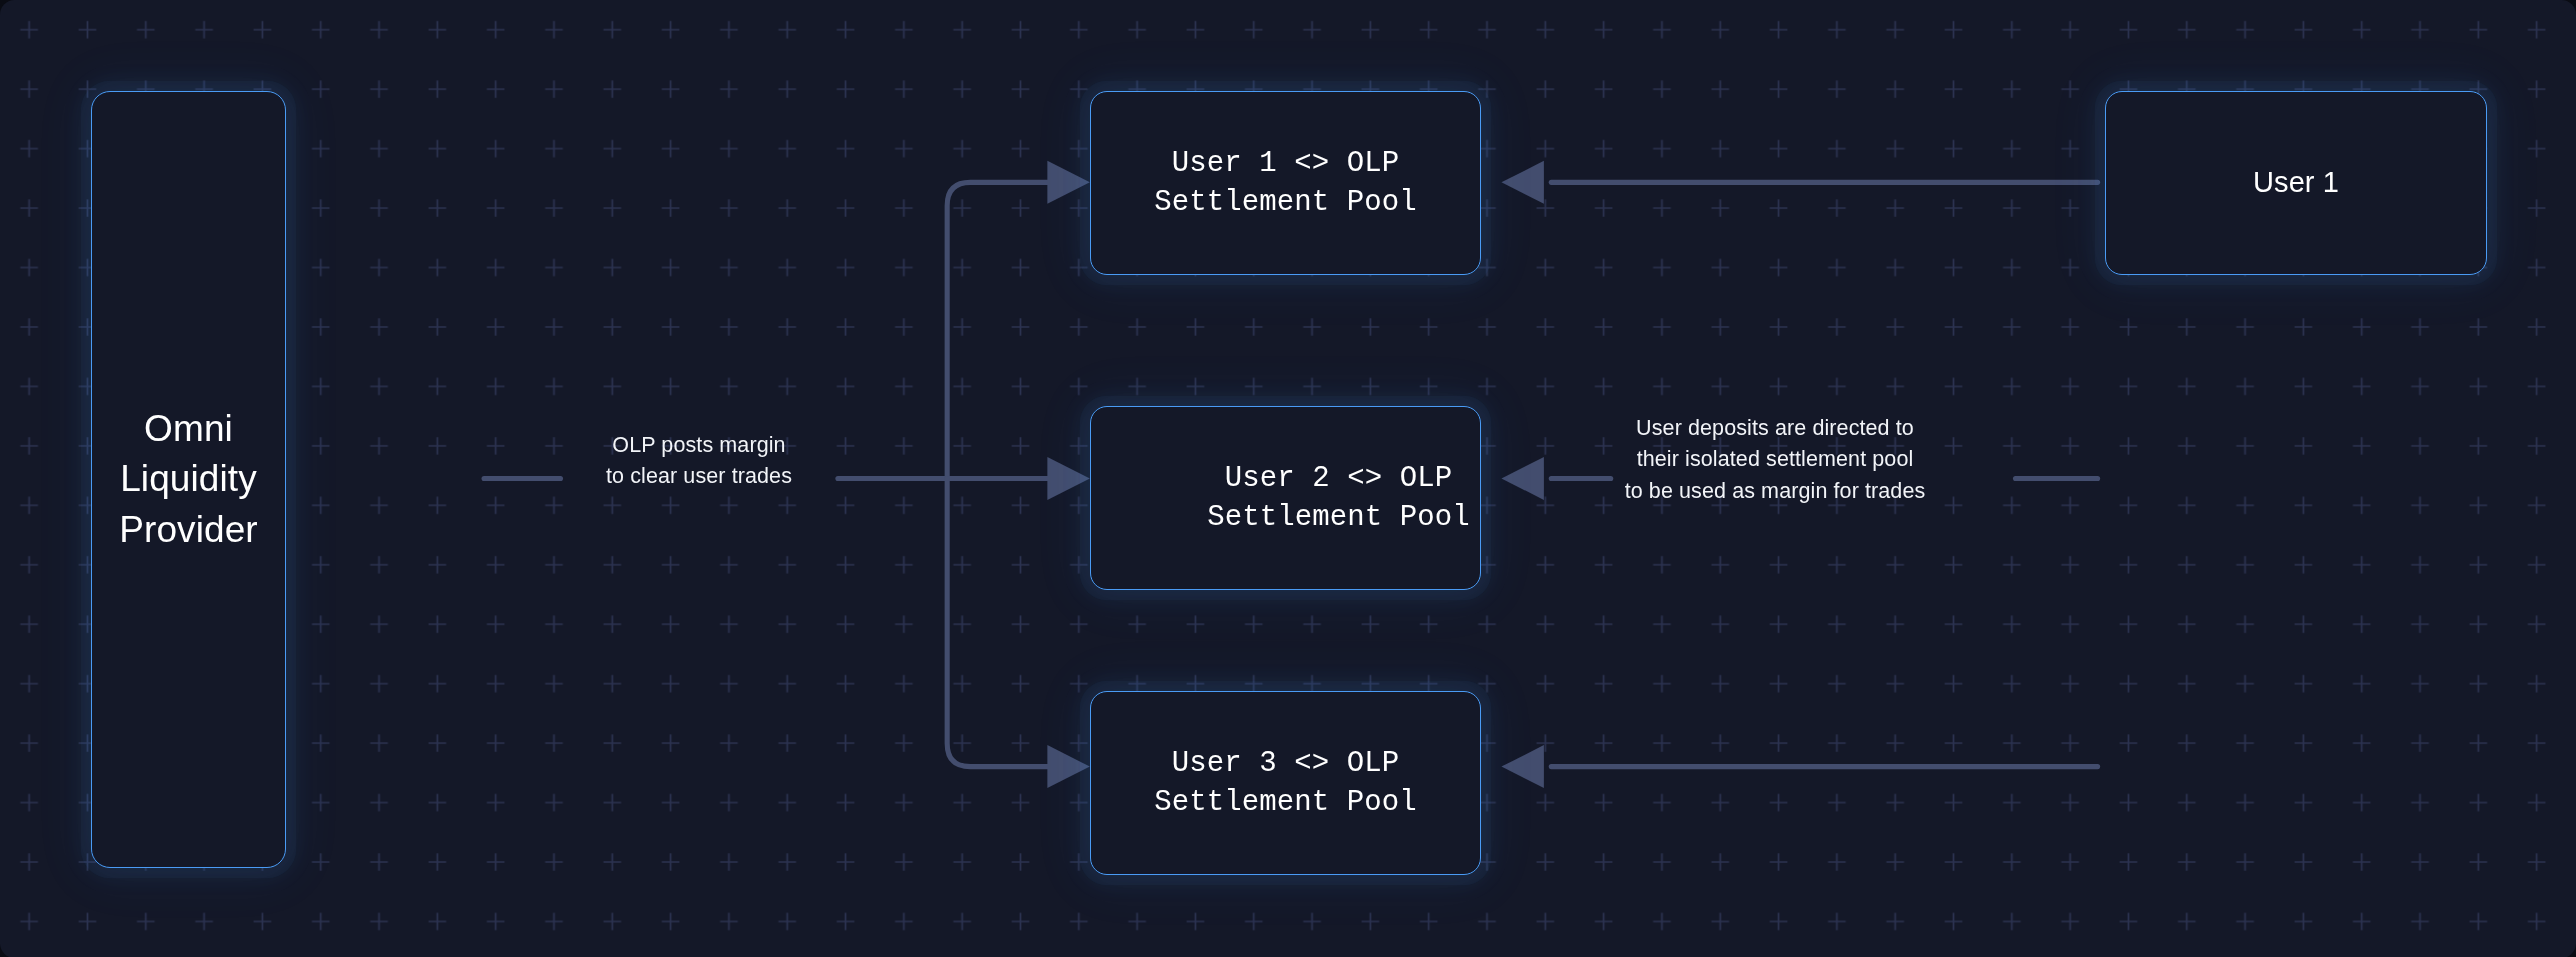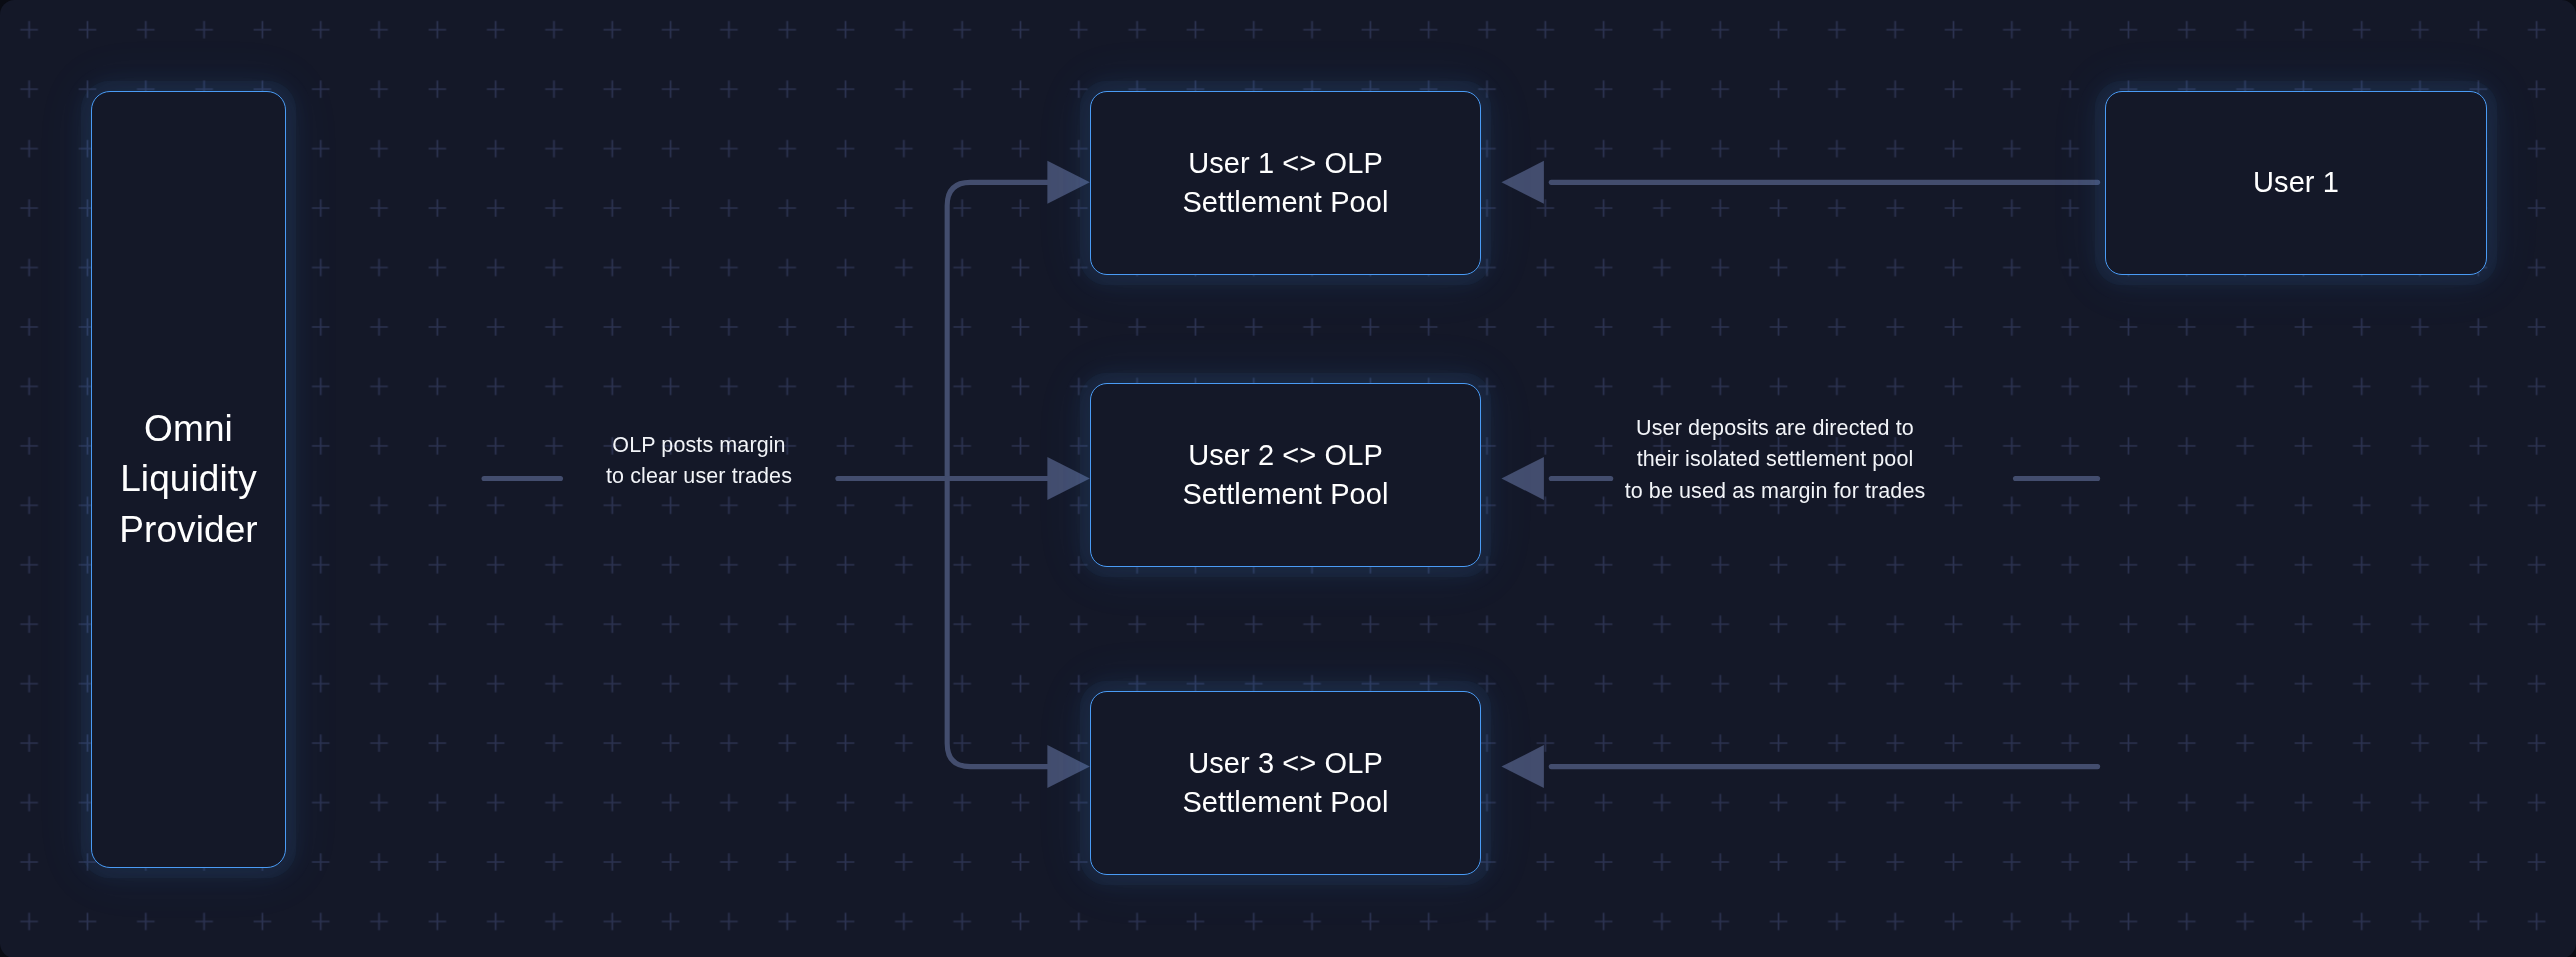--- a/index.html
+++ b/index.html
@@ -84,23 +84,23 @@
   }
   #olp-node .node-label { font-size: 37px; }
 
   
   .pool-node {
     left: 1090px;
     width: 391px;
     height: 184px;
     border-radius: 17px;
   }
-  .pool-node .node-label { font-size: 29px; }
+  .pool-node .node-label { font-size: 29px; font-family: Liberation Mono, monospace; }
   #pool-node-1 { top: 91px; }
-  #pool-node-2 { top: 383px; }
+  #pool-node-2 { top: 406px; justify-content: flex-end; }
   #pool-node-3 { top: 691px; }
 
   
   .user-node {
     left: 2105px;
     width: 382px;
     height: 184px;
     border-radius: 17px;
   }
   .user-node .node-label { font-size: 29px; }

